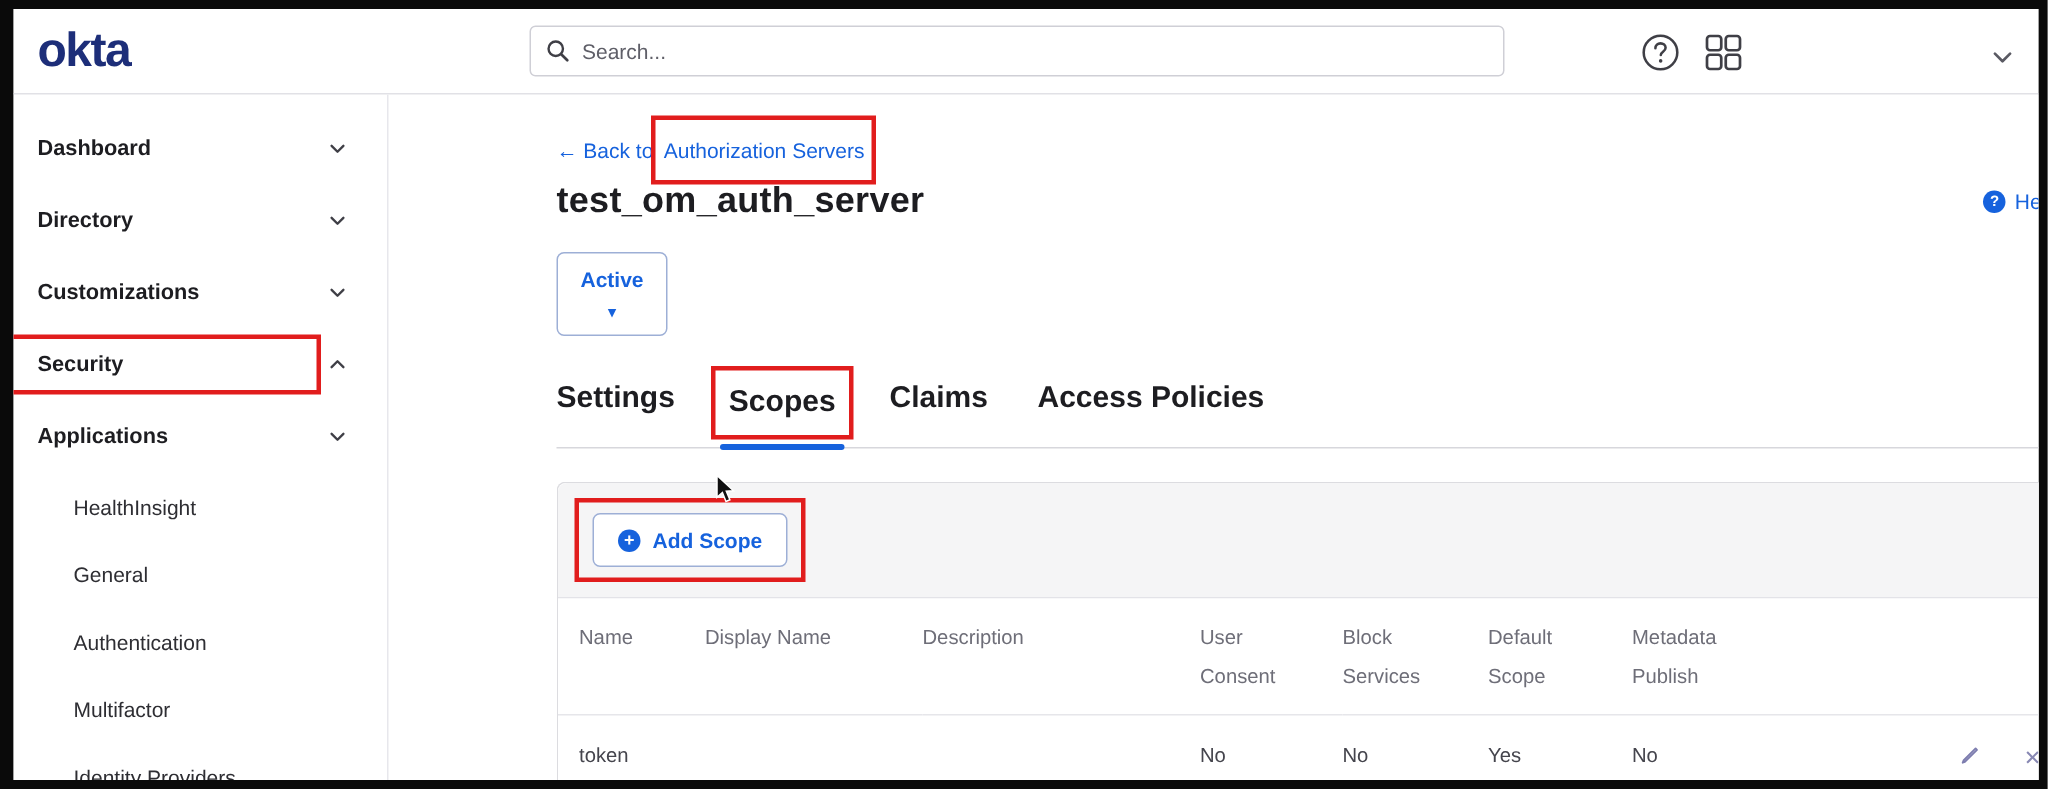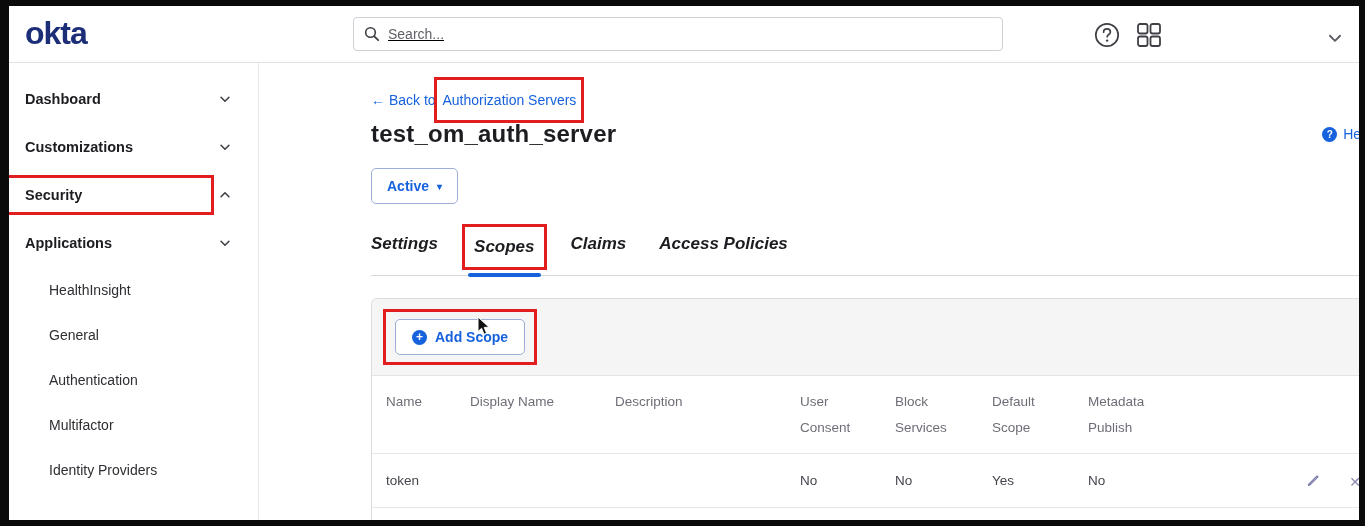--- a/index.html
+++ b/index.html
@@ -26,21 +26,20 @@
     font-size: 32px; font-weight: 700; letter-spacing: -1px;
     color: #1d2e79;
   }
   .searchbox {
     position: absolute; left: 344px; top: 11px;
     width: 650px; height: 34px;
     border: 1px solid #cfcfd6; border-radius: 4px;
     background: #fff;
     display: flex; align-items: center;
     padding: 0 10px;
-    text-decoration: underline;
   }
   .searchbox svg { flex: 0 0 auto; margin-right: 8px; }
   .searchbox input {
     border: none; outline: none; width: 100%;
     font-size: 14px; color: #1d1d21;
     font-family: "Liberation Sans", sans-serif;
     background: transparent;
   }
   .searchbox input::placeholder { color: #5f5f68; opacity: 1; }
   .topbar-iconbtn {
@@ -118,35 +117,35 @@
 
   .status-btn {
     margin-top: 20px;
     display: inline-flex; align-items: center; gap: 8px;
     background: #fff;
     border: 1px solid #9dafd6; border-radius: 5px;
     padding: 9px 15px;
     font-size: 14px; font-weight: 700; color: #1662dd;
     font-family: "Liberation Sans", sans-serif;
     cursor: pointer;
+    flex-direction: column;
   }
   .status-btn .caret { font-size: 10px; }
 
   
   .tabs {
     margin-top: 30px;
     display: flex; gap: 33px;
     border-bottom: 1px solid #d7d7dc;
   }
   .tab {
     position: relative;
     padding-bottom: 15px;
-    font-size: 17px; font-weight: 600; color: #1d1d21;
+    font-size: 20px; font-weight: 600; color: #1d1d21;
     cursor: pointer;
-    font-style: italic;
   }
   .tab.active { font-weight: 700; }
   .tab.active::after {
     content: "";
     position: absolute; left: -3px; right: -3px; bottom: -2px;
     height: 4px; border-radius: 2px;
     background: #1662dd;
   }
   .tab .red-inline { padding: 10px 9px; margin: -10px -9px; }
 
@@ -262,20 +261,28 @@
 
       <div class="nav-item">
         <span>Dashboard</span>
         <span class="chev">
           <svg width="14" height="14" viewBox="0 0 16 16">
               <path d="M3.5 6l4.5 4.5L12.5 6" fill="none" stroke="currentColor" stroke-width="1.8" stroke-linecap="round" stroke-linejoin="round"></path>
             </svg>
         </span>
       </div>
 
+      <div class="nav-item">
+        <span>Directory</span>
+        <span class="chev">
+          <svg width="14" height="14" viewBox="0 0 16 16">
+              <path d="M3.5 6l4.5 4.5L12.5 6" fill="none" stroke="currentColor" stroke-width="1.8" stroke-linecap="round" stroke-linejoin="round"></path>
+            </svg>
+        </span>
+      </div>
 
       <div class="nav-item">
         <span>Customizations</span>
         <span class="chev">
           <svg width="14" height="14" viewBox="0 0 16 16">
               <path d="M3.5 6l4.5 4.5L12.5 6" fill="none" stroke="currentColor" stroke-width="1.8" stroke-linecap="round" stroke-linejoin="round"></path>
             </svg>
         </span>
       </div>
 

